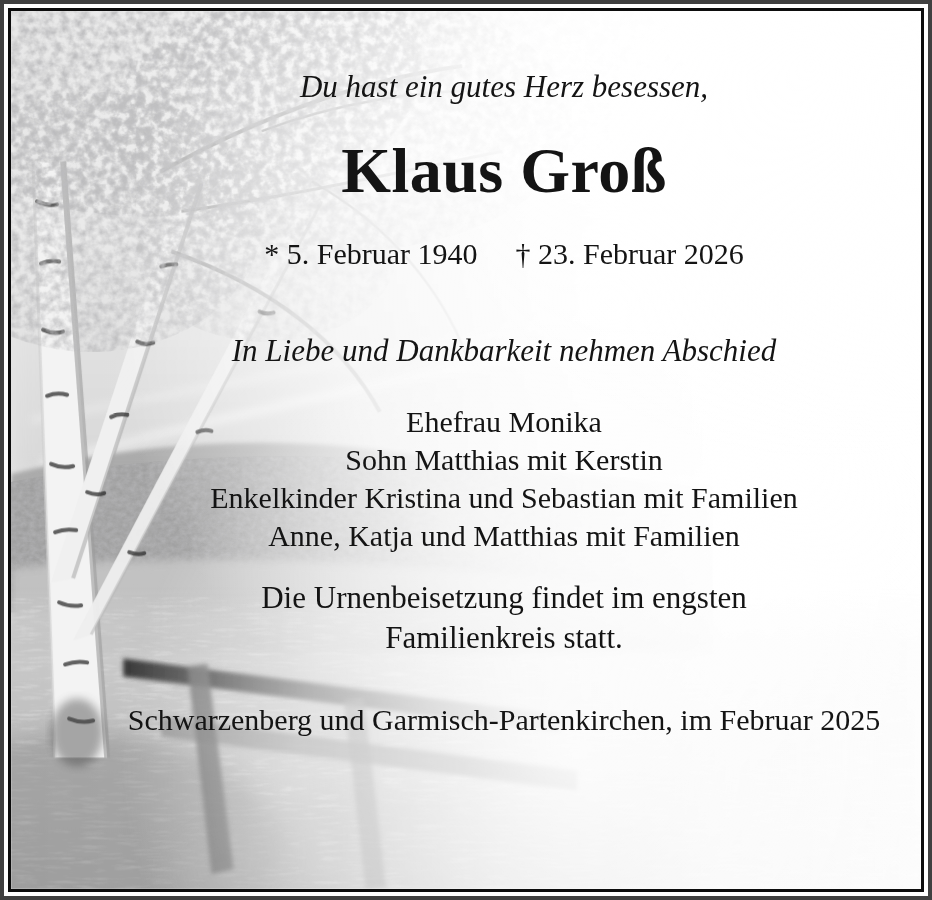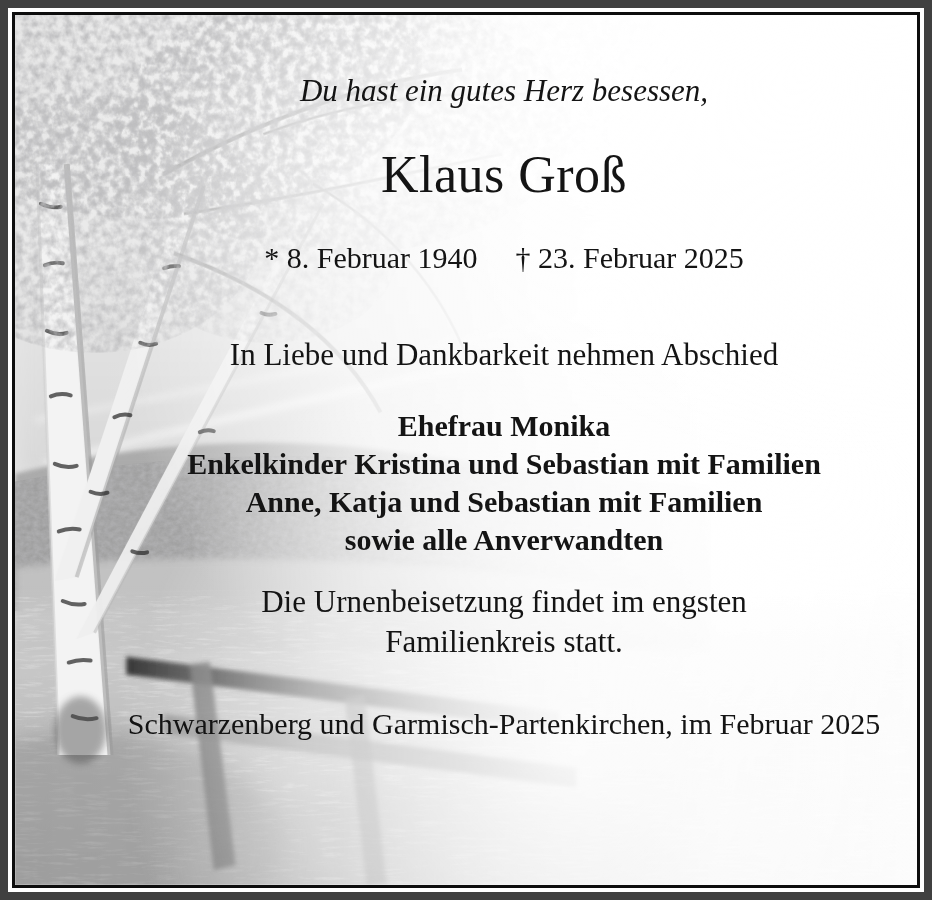--- a/index.html
+++ b/index.html
@@ -5,21 +5,21 @@
   html, body { margin: 0; padding: 0; }
   body {
     width: 932px; height: 900px;
     background: #000;
     font-family: "Liberation Serif", "DejaVu Serif", serif;
     overflow: hidden;
   }
   .outer {
     position: absolute; inset: 0;
     box-sizing: border-box;
-    border: 8px solid #404040;
+    border: 4px solid #404040;
     padding: 4px;
     background: #ffffff;
   }
   .inner {
     position: relative;
     width: 100%; height: 100%;
     box-sizing: border-box;
     border: 3px solid #0d0d0d;
     background: #ffffff;
     overflow: hidden;
@@ -36,42 +36,43 @@
   }
   .verse {
     margin-top: 56px;
     font-style: italic;
     font-size: 31px;
     line-height: 40px;
     white-space: nowrap;
   }
   .name {
     margin: 30px 0 0 0;
-    font-size: 52px;
+    font-size: 64px;
     line-height: 68px;
-    font-weight: 400;
+    font-weight: 700;
     letter-spacing: 0.5px;
     white-space: nowrap;
   }
   .dates {
     margin-top: 30px;
     font-size: 30px;
     line-height: 38px;
     white-space: nowrap;
   }
   .dates .death { margin-left: 38px; }
   .intro {
     margin-top: 58px;
     font-size: 31px;
     line-height: 40px;
     white-space: nowrap;
+    font-style: italic;
   }
   .mourners {
     margin-top: 32px;
-    font-weight: 700;
+    font-weight: 400;
     font-size: 30px;
     line-height: 38px;
     white-space: nowrap;
   }
   .funeral {
     margin-top: 23px;
     font-size: 31px;
     line-height: 40px;
     white-space: nowrap;
   }
@@ -268,30 +269,30 @@
     </svg>
 
     <div class="content">
       <div class="verse">
         <div>Du hast ein gutes Herz besessen,</div>
       </div>
 
       <h1 class="name">Klaus Groß</h1>
 
       <div class="dates">
-        <span class="birth">* 8. Februar 1940</span><span class="death">† 23. Februar 2025</span>
+        <span class="birth">* 5. Februar 1940</span><span class="death">† 23. Februar 2026</span>
       </div>
 
       <div class="intro">In Liebe und Dankbarkeit nehmen Abschied</div>
 
       <div class="mourners">
         <div>Ehefrau Monika</div>
+        <div>Sohn Matthias mit Kerstin</div>
         <div>Enkelkinder Kristina und Sebastian mit Familien</div>
-        <div>Anne, Katja und Sebastian mit Familien</div>
-        <div>sowie alle Anverwandten</div>
+        <div>Anne, Katja und Matthias mit Familien</div>
       </div>
 
       <div class="funeral">
         <div>Die Urnenbeisetzung findet im engsten</div>
         <div>Familienkreis statt.</div>
       </div>
 
       <div class="closing">Schwarzenberg und Garmisch-Partenkirchen, im Februar 2025</div>
     </div>
 

